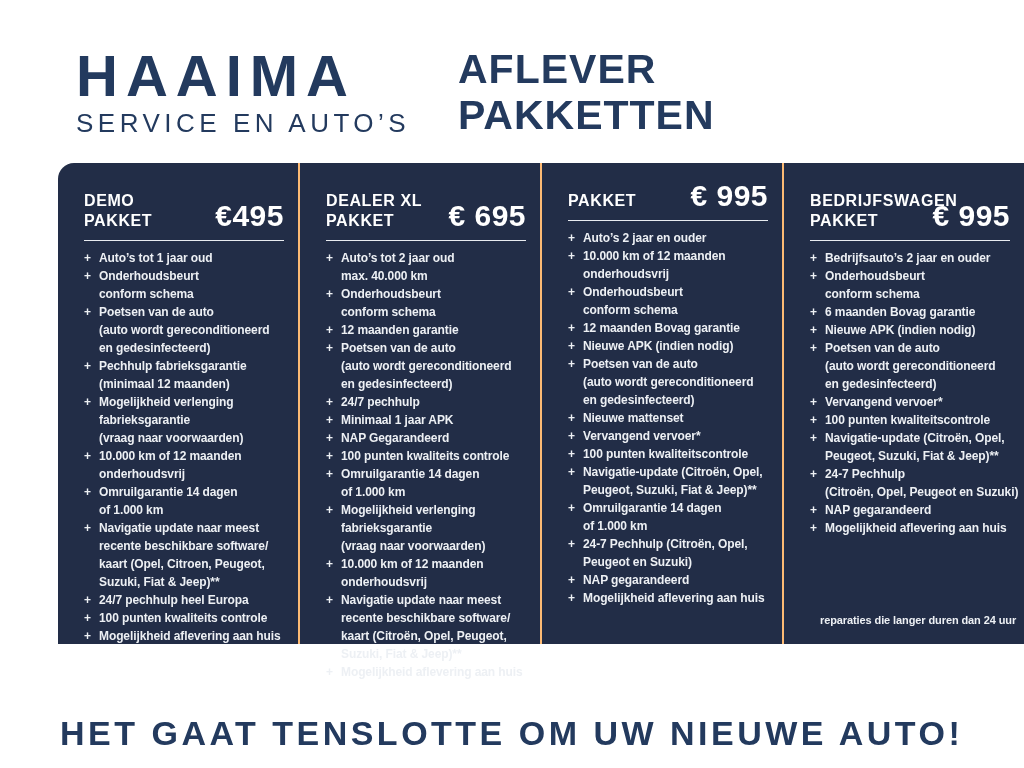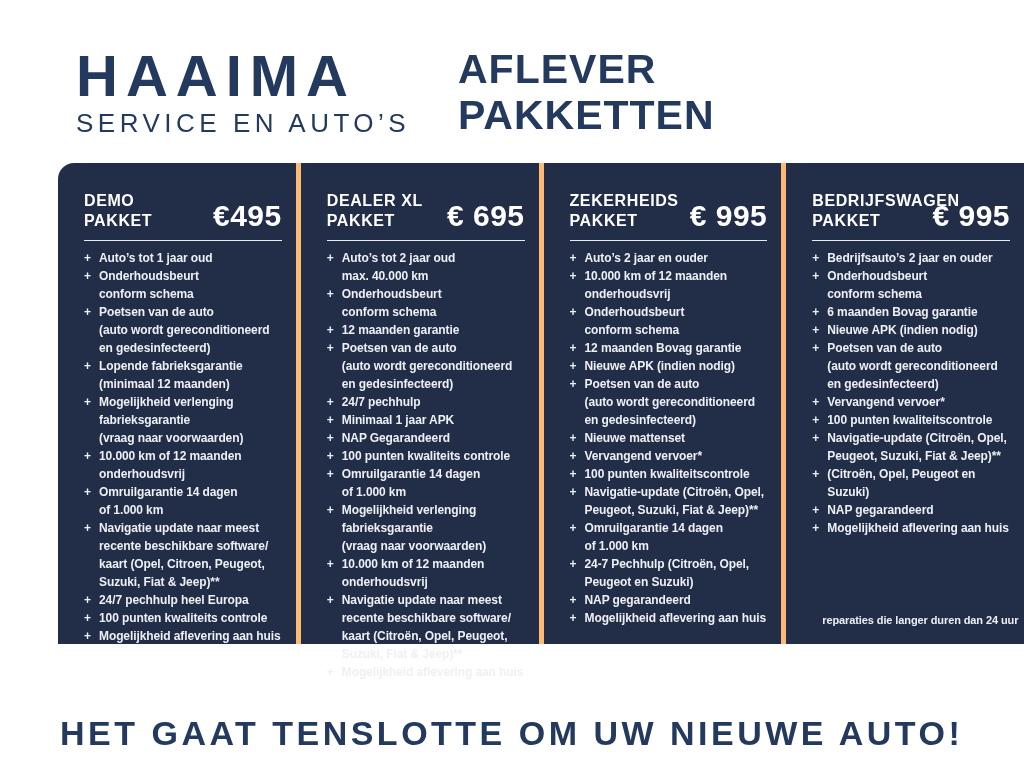--- a/index.html
+++ b/index.html
@@ -20,21 +20,21 @@
     position:absolute;left:58px;top:163px;width:966px;height:481px;
     background:#222d47;border-radius:16px 0 0 0;
     display:flex;box-sizing:border-box;
   }
   .col{
     flex:1 1 0;box-sizing:border-box;
     padding:28px 4px 16px 26px;
     display:flex;flex-direction:column;
     color:#edf0f4;
   }
-  .col + .col{border-left:5px solid #fdba74;}
+  .col + .col{border-left:2px solid #fdba74;}
   .col-head{position:relative;color:#ffffff;}
   .col-title div{font-size:16px;font-weight:bold;letter-spacing:0.6px;line-height:20px;}
   .col-price{position:absolute;right:10px;bottom:-2px;font-size:30px;font-weight:bold;letter-spacing:0.5px;}
   .col-rule{border-top:1.5px solid #e8ebf0;margin:9px 10px 8px 0;}
   .items{list-style:none;margin:0;padding:0;}
   .item{display:flex;}
   .plus{flex:0 0 15px;font-size:12px;font-weight:bold;line-height:18px;}
   .item-lines{flex:1;}
   .item-lines div{font-size:12px;font-weight:bold;line-height:18px;letter-spacing:-0.1px;}
   .footnotes{margin-top:auto;}
@@ -89,21 +89,21 @@
             <span class="plus">+</span>
             <div class="item-lines">
               <div>Poetsen van de auto</div>
               <div>(auto wordt gereconditioneerd</div>
               <div>en gedesinfecteerd)</div>
             </div>
           </li>
           <li class="item">
             <span class="plus">+</span>
             <div class="item-lines">
-              <div>Lopende fabrieksgarantie</div>
+              <div>Pechhulp fabrieksgarantie</div>
               <div>(minimaal 12 maanden)</div>
             </div>
           </li>
           <li class="item">
             <span class="plus">+</span>
             <div class="item-lines">
               <div>Mogelijkheid verlenging</div>
               <div>fabrieksgarantie</div>
               <div>(vraag naar voorwaarden)</div>
             </div>
@@ -252,21 +252,20 @@
               <div>Mogelijkheid aflevering aan huis</div>
             </div>
           </li>
         </ul>
     <div class="footnotes"></div>
   </div>
 
   <div class="col">
     <div class="col-head">
       <div class="col-title">
-        <div>ZEKERHEIDS</div>
         <div>PAKKET</div>
       </div>
       <div class="col-price">€ 995</div>
     </div>
     <div class="col-rule"></div>
     <ul class="items">
           <li class="item">
             <span class="plus">+</span>
             <div class="item-lines">
               <div>Auto’s 2 jaar en ouder</div>
@@ -419,20 +418,21 @@
           <li class="item">
             <span class="plus">+</span>
             <div class="item-lines">
               <div>Navigatie-update (Citroën, Opel,</div>
               <div>Peugeot, Suzuki, Fiat &amp; Jeep)**</div>
             </div>
           </li>
           <li class="item">
             <span class="plus">+</span>
             <div class="item-lines">
+              <div>24-7 Pechhulp</div>
               <div>(Citroën, Opel, Peugeot en Suzuki)</div>
             </div>
           </li>
           <li class="item">
             <span class="plus">+</span>
             <div class="item-lines">
               <div>NAP gegarandeerd</div>
             </div>
           </li>
           <li class="item">

